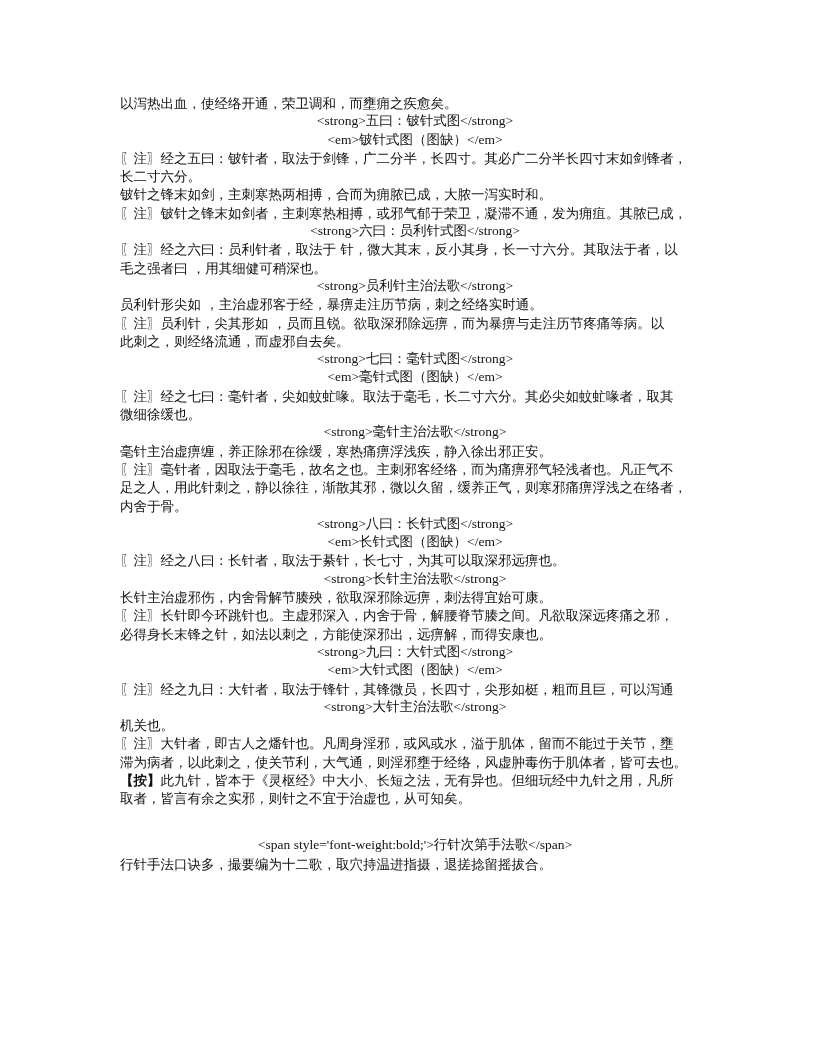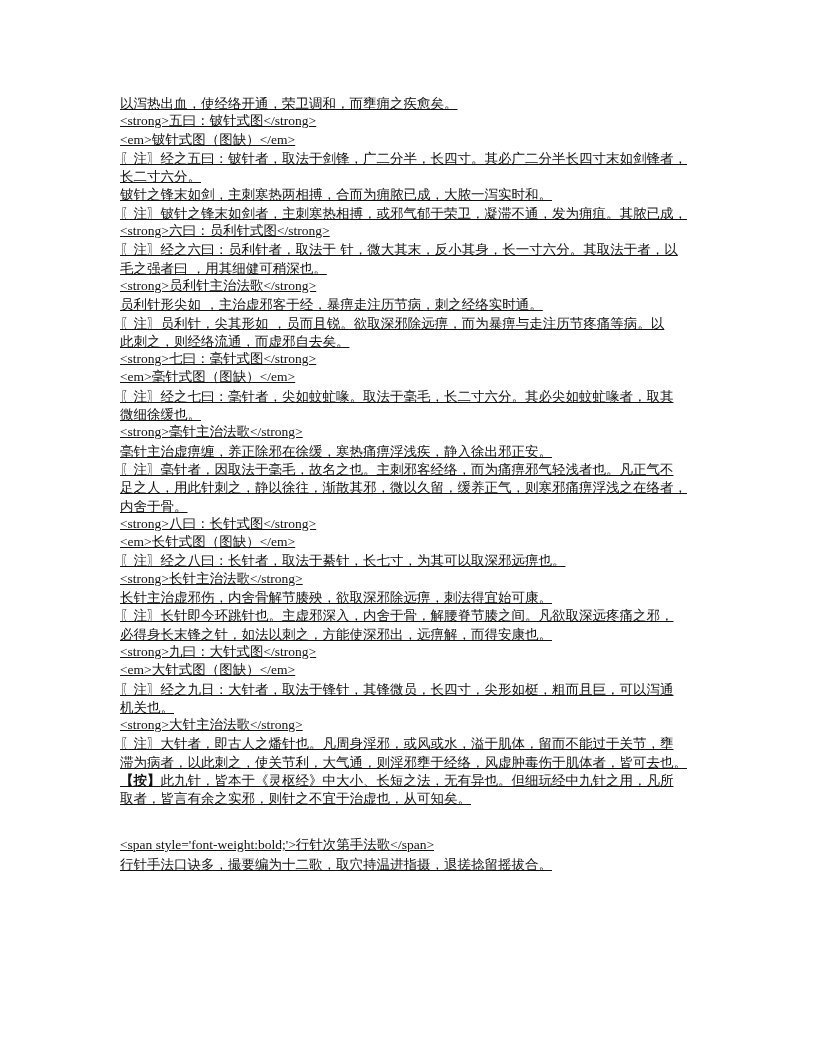--- a/index.html
+++ b/index.html
@@ -20,24 +20,24 @@
       width: 590px;
       font-family: "DejaVu Serif", "Liberation Serif", serif;
       font-size: 13.5px;
       line-height: 18.3px;
       color: #111111;
     }
     .line {
       display: block;
       white-space: nowrap;
       height: 18.3px;
-      text-decoration: underline;
     }
     .line.tag {
       font-family: "Liberation Serif", "DejaVu Serif", serif;
+      text-align: center;
     }
     .gap {
       display: block;
       height: 28.7px;
     }
     .bold-prefix {
       font-weight: bold;
     }
   </style>
 </head>
@@ -70,22 +70,22 @@
   <span class="line tag">&lt;strong&gt;八曰：长针式图&lt;/strong&gt;</span>
   <span class="line tag">&lt;em&gt;长针式图（图缺）&lt;/em&gt;</span>
   <span class="line">〖注〗经之八曰：长针者，取法于綦针，长七寸，为其可以取深邪远痹也。</span>
   <span class="line tag">&lt;strong&gt;长针主治法歌&lt;/strong&gt;</span>
   <span class="line">长针主治虚邪伤，内舍骨解节腠殃，欲取深邪除远痹，刺法得宜始可康。</span>
   <span class="line">〖注〗长针即今环跳针也。主虚邪深入，内舍于骨，解腰脊节腠之间。凡欲取深远疼痛之邪，</span>
   <span class="line">必得身长末锋之针，如法以刺之，方能使深邪出，远痹解，而得安康也。</span>
   <span class="line tag">&lt;strong&gt;九曰：大针式图&lt;/strong&gt;</span>
   <span class="line tag">&lt;em&gt;大针式图（图缺）&lt;/em&gt;</span>
   <span class="line">〖注〗经之九日：大针者，取法于锋针，其锋微员，长四寸，尖形如梃，粗而且巨，可以泻通</span>
+  <span class="line tag">&lt;strong&gt;大针主治法歌&lt;/strong&gt;</span>
   <span class="line">机关也。</span>
-  <span class="line tag">&lt;strong&gt;大针主治法歌&lt;/strong&gt;</span>
   <span class="line">〖注〗大针者，即古人之燔针也。凡周身淫邪，或风或水，溢于肌体，留而不能过于关节，壅</span>
   <span class="line">滞为病者，以此刺之，使关节利，大气通，则淫邪壅于经络，风虚肿毒伤于肌体者，皆可去也。</span>
   <span class="line"><span class="bold-prefix">【按】</span><span>此九针，皆本于《灵枢经》中大小、长短之法，无有异也。但细玩经中九针之用，凡所</span></span>
   <span class="line">取者，皆言有余之实邪，则针之不宜于治虚也，从可知矣。</span>
   <span class="gap"></span>
   <span class="line tag">&lt;span style='font-weight:bold;'&gt;行针次第手法歌&lt;/span&gt;</span>
   <span class="line">行针手法口诀多，撮要编为十二歌，取穴持温进指摄，退搓捻留摇拔合。</span>
 </div>
 
 </body></html>

